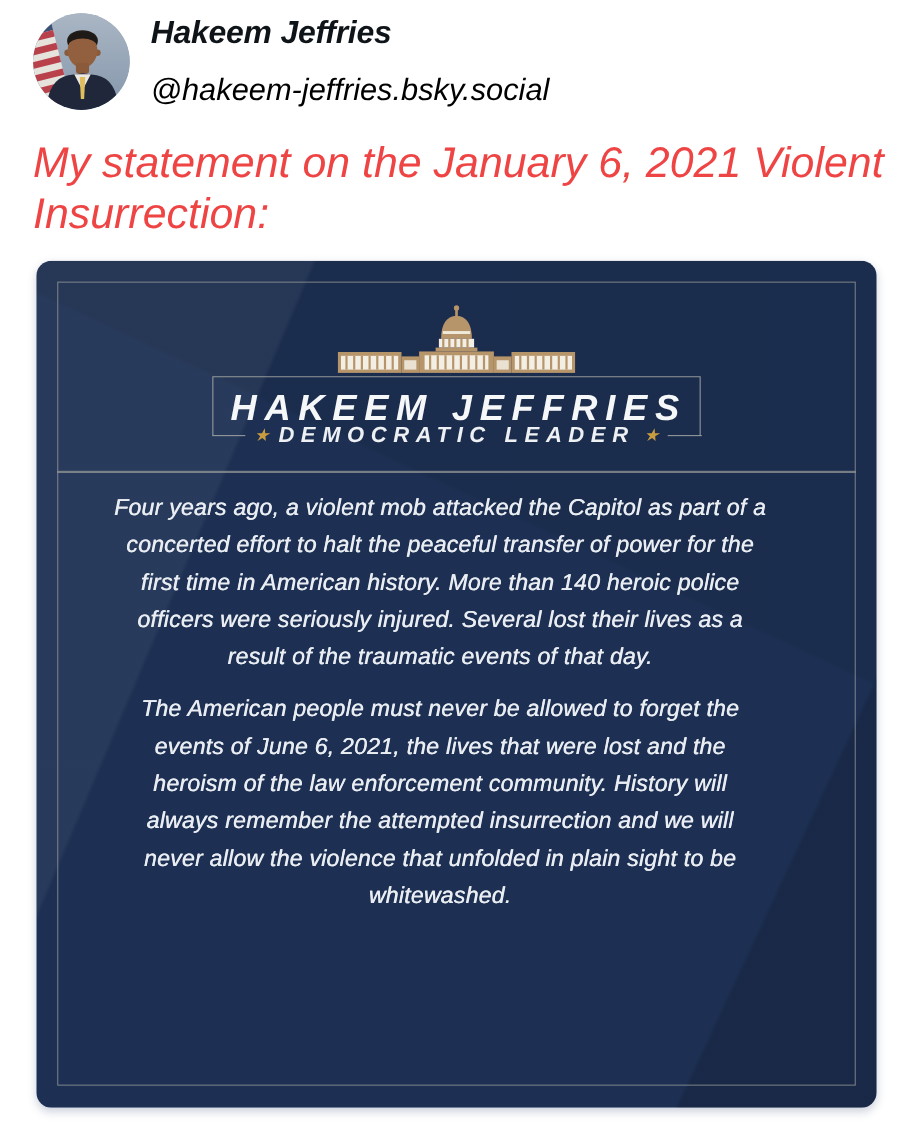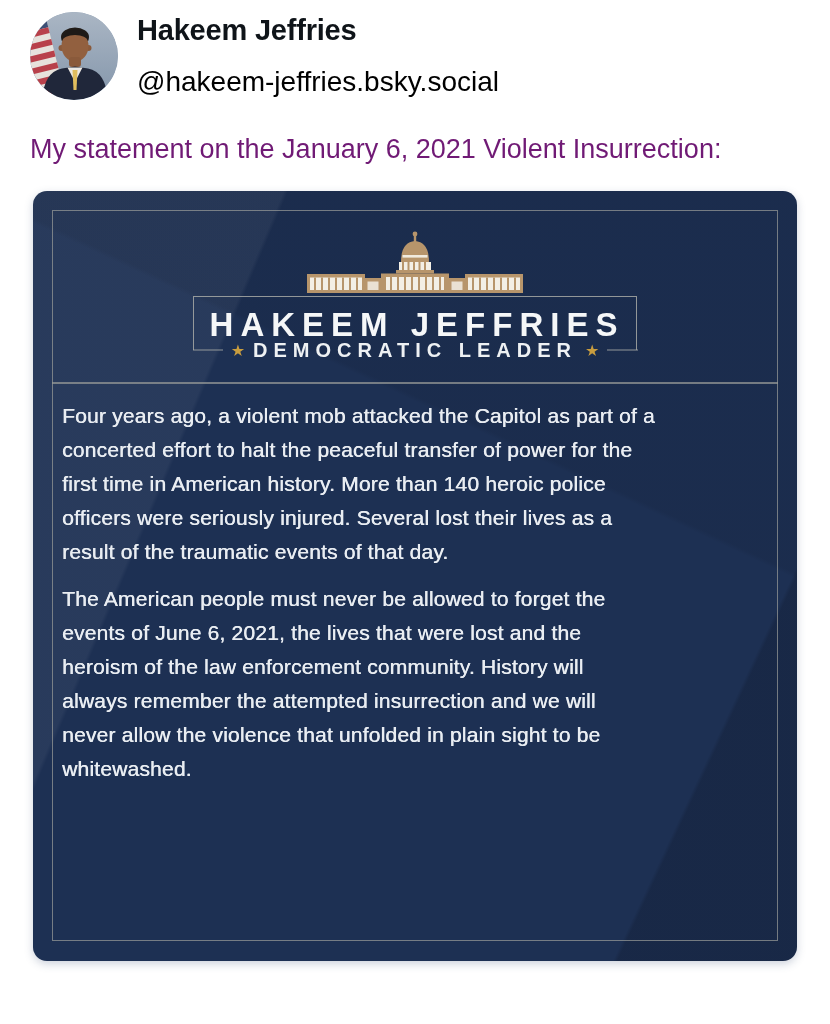--- a/index.html
+++ b/index.html
@@ -1,35 +1,35 @@
 <!DOCTYPE html>
 <html><head>
 <meta charset="utf-8">
 <style>
   html, body { margin:0; padding:0; }
   body {
     width:830px; height:1024px; background:#ffffff;
     font-family:"Liberation Sans", sans-serif;
     overflow:hidden;
   }
-  .page { position:relative; width:830px; height:1024px; }
+  .page { position:relative; width:830px; height:1024px;font-style:italic; }
 
   
   .post-header { display:flex; align-items:center; gap:19px; padding:12px 30px 0 30px; }
   .avatar {
     width:88px; height:88px; border-radius:50%; overflow:hidden; flex:0 0 88px;
     background:#93a3b6;
   }
   .avatar svg { display:block; }
   .author { display:flex; flex-direction:column; }
   .author-name { font-size:29px; font-weight:bold; color:#0f1419; letter-spacing:-0.2px; }
   .author-handle { font-size:28px; color:#000000; margin-top:19px; }
 
   
-  .post-text { margin:26px 25px 0 30px; font-size:27px; line-height:46px; color:#701a75; }
+  .post-text { margin:26px 25px 0 30px; font-size:39px; line-height:46px; color:#ef4444; }
 
   
   .card {
     position:relative; margin:19px 0 0 33px; width:764px; height:770px;
     border-radius:14px; overflow:hidden;
     background-color:#1d3053;
     background-image:
       linear-gradient(113deg, rgba(255,255,255,0.05) 0%, rgba(255,255,255,0.05) 23%, rgba(255,255,255,0) 23.4%),
       linear-gradient(295deg, rgba(8,13,26,0.22) 0%, rgba(8,13,26,0.22) 16%, rgba(8,13,26,0) 16.4%),
       linear-gradient(205deg, rgba(8,13,26,0.10) 0%, rgba(8,13,26,0.10) 34%, rgba(8,13,26,0) 34.5%);
@@ -62,21 +62,21 @@
     position:absolute; left:-1.5px; right:-1.5px; bottom:0;
     transform:translateY(50%); display:flex; align-items:center;
   }
   .rule { flex:1; height:1.5px; background:rgba(168,170,166,0.85); }
   .star { color:#c99d3f; font-size:16px; line-height:1; margin:0 8px; }
   .card-subtitle {
     font-size:20px; font-weight:bold; letter-spacing:6px;
     color:#eef1f3; white-space:nowrap;
   }
 
-  .card-body { position:absolute; top:208px; left:29px; width:712px; }
+  .card-body { position:absolute; top:208px; left:11px; width:712px;text-align:center; }
   .card-par {
     margin:0 0 13px 0; font-size:21px; line-height:34px;
     color:#e9edf2; white-space:pre-line; letter-spacing:0.2px;
     text-shadow:0.4px 0 0 currentColor; 
   }
 </style>
 </head>
 <body>
 
 <div class="page">

